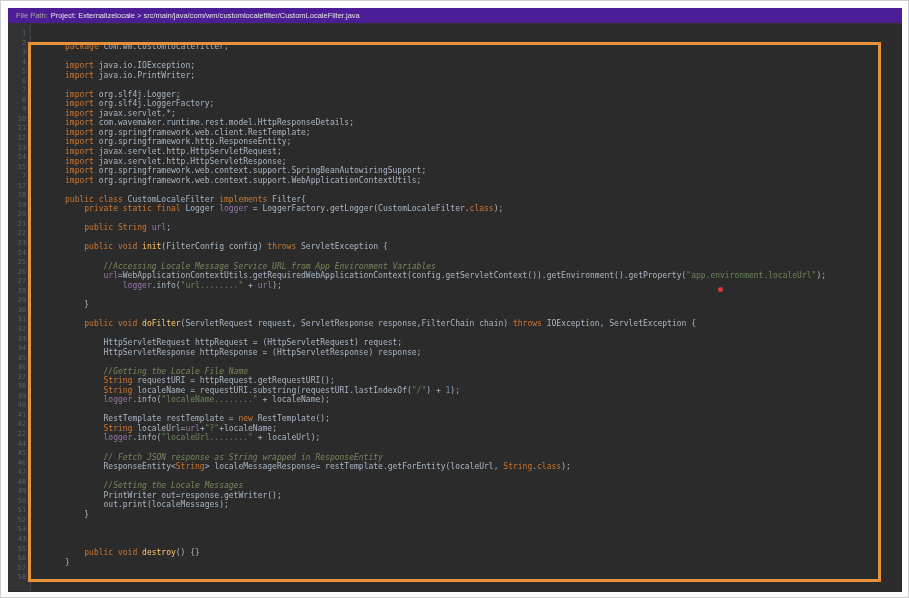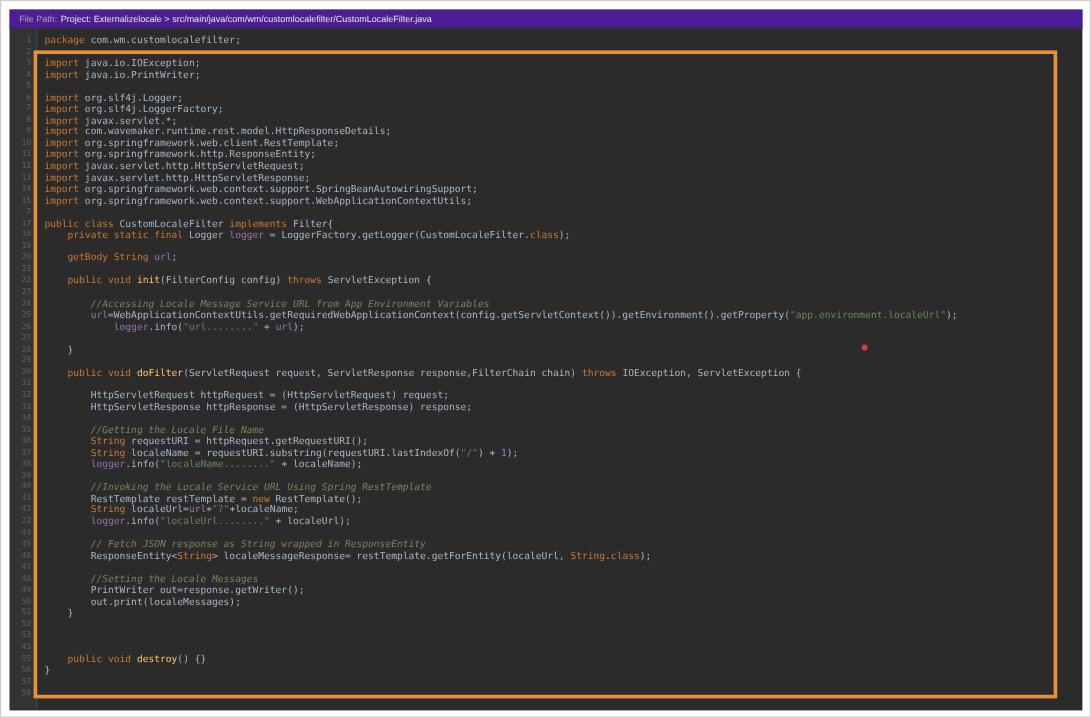--- a/index.html
+++ b/index.html
@@ -22,21 +22,21 @@
   .path-text { color: #e6e6e6; }
   .editor-body { display: flex; height: 567px; overflow: hidden; }
   .gutter {
     width: 23px; background: #313335; border-right: 1px solid #404245;
     padding: 5px 4px 0 0; text-align: right; flex: 0 0 auto;
   }
   .gutter .num {
     height: 9.55px; font-size: 6.8px; line-height: 9.55px; color: #606366;
     font-family: "DejaVu Sans Mono", monospace;
   }
-  .code { flex: 1 1 auto; padding: 5px 0 0 6px; overflow: hidden; }
+  .code { flex: 1 1 auto; padding: 18px 0 0 6px; overflow: hidden; margin-left: 28px; }
   .code .line {
     height: 9.55px; font-size: 8px; line-height: 9.55px;
     white-space: pre; color: #a9b7c6; font-family: "DejaVu Sans Mono", monospace;
   }
   .tk-k { color: #cc7832; }
   .tk-p { color: #a9b7c6; }
   .tk-s { color: #6a8759; }
   .tk-c { color: #77885c; font-style: italic; }
   .tk-f { color: #9876aa; }
   .tk-m { color: #ffc66d; }
@@ -132,41 +132,40 @@
           <div class="line"><span class="tk-k">import</span><span class="tk-p"> org.springframework.web.client.RestTemplate;</span></div>
           <div class="line"><span class="tk-k">import</span><span class="tk-p"> org.springframework.http.ResponseEntity;</span></div>
           <div class="line"><span class="tk-k">import</span><span class="tk-p"> javax.servlet.http.HttpServletRequest;</span></div>
           <div class="line"><span class="tk-k">import</span><span class="tk-p"> javax.servlet.http.HttpServletResponse;</span></div>
           <div class="line"><span class="tk-k">import</span><span class="tk-p"> org.springframework.web.context.support.SpringBeanAutowiringSupport;</span></div>
           <div class="line"><span class="tk-k">import</span><span class="tk-p"> org.springframework.web.context.support.WebApplicationContextUtils;</span></div>
           <div class="line"></div>
           <div class="line"><span class="tk-k">public class</span><span class="tk-p"> CustomLocaleFilter </span><span class="tk-k">implements</span><span class="tk-p"> Filter{</span></div>
           <div class="line"><span class="tk-p">    </span><span class="tk-k">private static final</span><span class="tk-p"> Logger </span><span class="tk-f">logger</span><span class="tk-p"> = LoggerFactory.getLogger(CustomLocaleFilter.</span><span class="tk-k">class</span><span class="tk-p">);</span></div>
           <div class="line"></div>
-          <div class="line"><span class="tk-p">    </span><span class="tk-k">getBody</span><span class="tk-p"> </span><span class="tk-k">String</span><span class="tk-p"> </span><span class="tk-f">url</span><span class="tk-p">;</span></div>
+          <div class="line"><span class="tk-p">    </span><span class="tk-k">public</span><span class="tk-p"> </span><span class="tk-k">String</span><span class="tk-p"> </span><span class="tk-f">url</span><span class="tk-p">;</span></div>
           <div class="line"></div>
           <div class="line"><span class="tk-p">    </span><span class="tk-k">public void</span><span class="tk-p"> </span><span class="tk-m">init</span><span class="tk-p">(FilterConfig config) </span><span class="tk-k">throws</span><span class="tk-p"> ServletException {</span></div>
           <div class="line"></div>
           <div class="line"><span class="tk-p">        </span><span class="tk-c">//Accessing Locale Message Service URL from App Environment Variables</span></div>
           <div class="line"><span class="tk-p">        </span><span class="tk-f">url</span><span class="tk-p">=WebApplicationContextUtils.getRequiredWebApplicationContext(config.getServletContext()).getEnvironment().getProperty(</span><span class="tk-s">"app.environment.localeUrl"</span><span class="tk-p">);</span></div>
           <div class="line"><span class="tk-p">            </span><span class="tk-f">logger</span><span class="tk-p">.info(</span><span class="tk-s">"url........"</span><span class="tk-p"> + </span><span class="tk-f">url</span><span class="tk-p">);</span></div>
           <div class="line"></div>
           <div class="line"><span class="tk-p">    }</span></div>
           <div class="line"></div>
           <div class="line"><span class="tk-p">    </span><span class="tk-k">public void</span><span class="tk-p"> </span><span class="tk-m">doFilter</span><span class="tk-p">(ServletRequest request, ServletResponse response,FilterChain chain) </span><span class="tk-k">throws</span><span class="tk-p"> IOException, ServletException {</span></div>
           <div class="line"></div>
           <div class="line"><span class="tk-p">        HttpServletRequest httpRequest = (HttpServletRequest) request;</span></div>
           <div class="line"><span class="tk-p">        HttpServletResponse httpResponse = (HttpServletResponse) response;</span></div>
           <div class="line"></div>
           <div class="line"><span class="tk-p">        </span><span class="tk-c">//Getting the Locale File Name</span></div>
           <div class="line"><span class="tk-p">        </span><span class="tk-k">String</span><span class="tk-p"> requestURI = httpRequest.getRequestURI();</span></div>
           <div class="line"><span class="tk-p">        </span><span class="tk-k">String</span><span class="tk-p"> localeName = requestURI.substring(requestURI.lastIndexOf(</span><span class="tk-s">"/"</span><span class="tk-p">) + </span><span class="tk-n">1</span><span class="tk-p">);</span></div>
           <div class="line"><span class="tk-p">        </span><span class="tk-f">logger</span><span class="tk-p">.info(</span><span class="tk-s">"localeName........"</span><span class="tk-p"> + localeName);</span></div>
           <div class="line"></div>
-          <div class="line"><span class="tk-p">        </span><span class="tk-c">//Invoking the Locale Service URL Using Spring RestTemplate</span></div>
           <div class="line"><span class="tk-p">        RestTemplate restTemplate = </span><span class="tk-k">new</span><span class="tk-p"> RestTemplate();</span></div>
           <div class="line"><span class="tk-p">        </span><span class="tk-k">String</span><span class="tk-p"> localeUrl=</span><span class="tk-f">url</span><span class="tk-p">+</span><span class="tk-s">"?"</span><span class="tk-p">+localeName;</span></div>
           <div class="line"><span class="tk-p">        </span><span class="tk-f">logger</span><span class="tk-p">.info(</span><span class="tk-s">"localeUrl........"</span><span class="tk-p"> + localeUrl);</span></div>
           <div class="line"></div>
           <div class="line"><span class="tk-p">        </span><span class="tk-c">// Fetch JSON response as String wrapped in ResponseEntity</span></div>
           <div class="line"><span class="tk-p">        ResponseEntity&lt;</span><span class="tk-k">String</span><span class="tk-p">&gt; localeMessageResponse= restTemplate.getForEntity(localeUrl, </span><span class="tk-k">String</span><span class="tk-p">.</span><span class="tk-k">class</span><span class="tk-p">);</span></div>
           <div class="line"></div>
           <div class="line"><span class="tk-p">        </span><span class="tk-c">//Setting the Locale Messages</span></div>
           <div class="line"><span class="tk-p">        PrintWriter out=response.getWriter();</span></div>
           <div class="line"><span class="tk-p">        out.print(localeMessages);</span></div>

